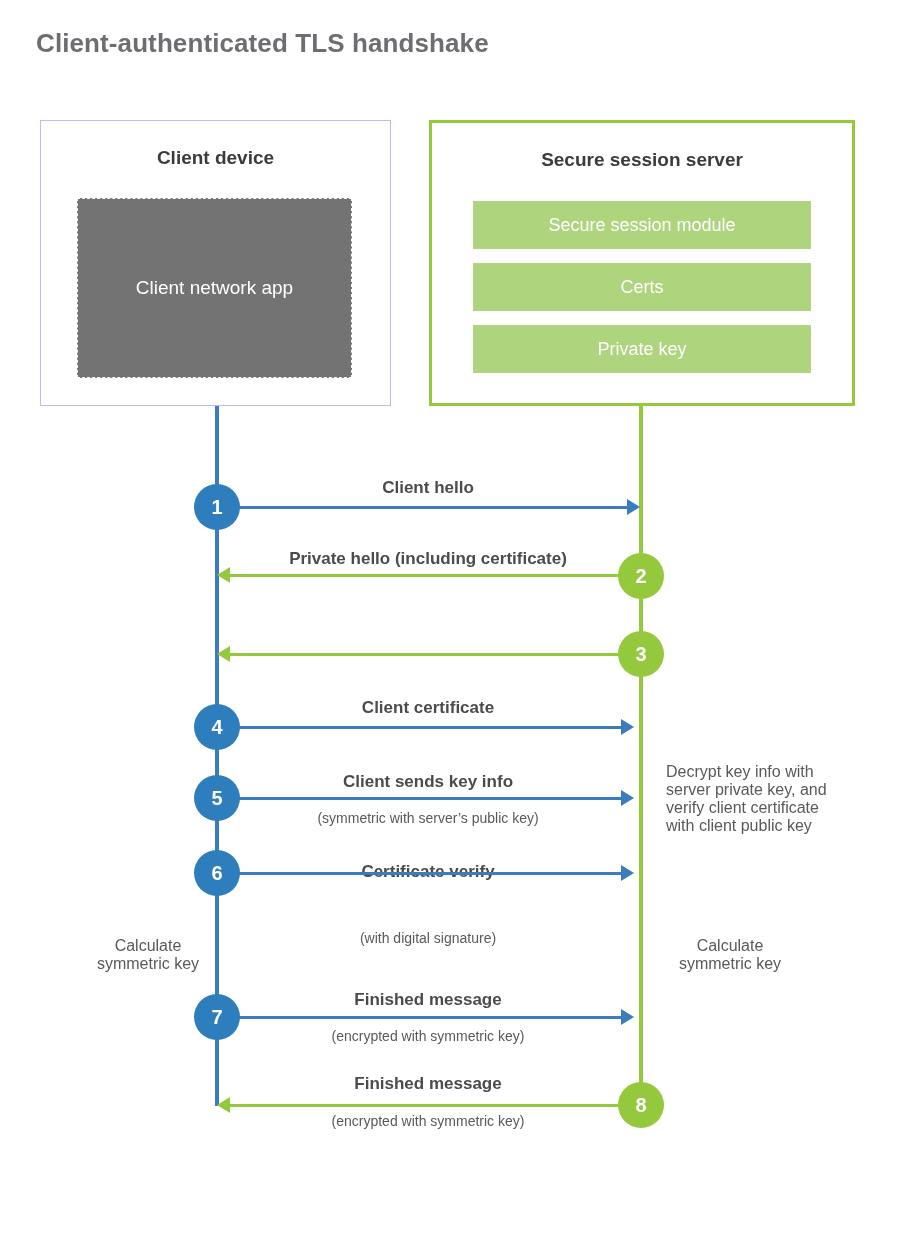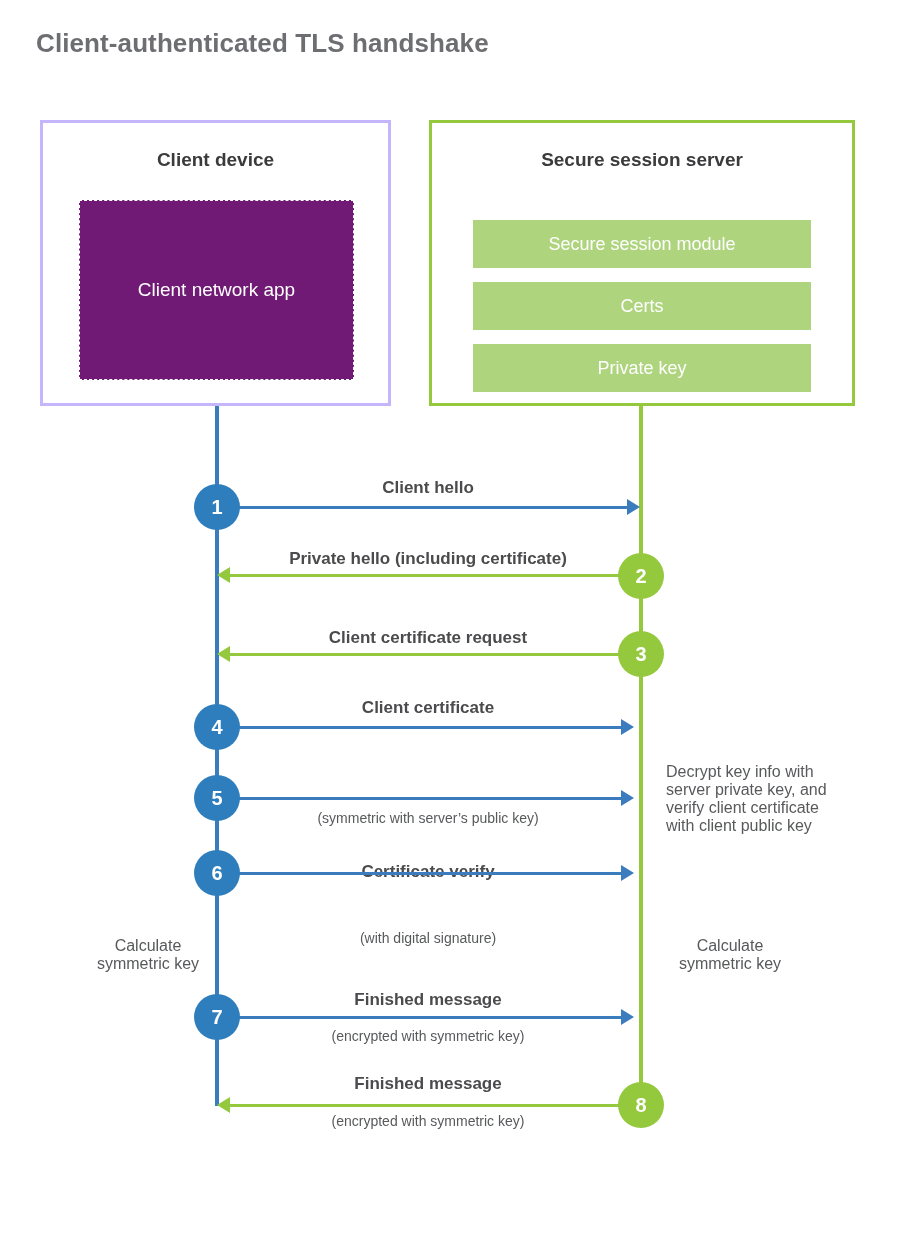--- a/index.html
+++ b/index.html
@@ -34,41 +34,41 @@
 
   
   .entity-box {
     position: absolute;
     background: #ffffff;
     box-sizing: border-box;
   }
   #client-device-box {
     left: 40px; top: 120px;
     width: 351px; height: 286px;
-    border: 3px solid #c4b5fd;
+    border: 1px solid #c4b5fd;
   }
   #server-box {
     left: 429px; top: 120px;
     width: 426px; height: 286px;
     border: 3px solid #95c93d;
   }
   .entity-title {
     position: absolute;
     left: 0; right: 0;
     top: 26px;
     text-align: center;
     font-size: 19px;
     font-weight: bold;
     color: #3b3b3d;
   }
   #client-app-box {
     position: absolute;
     left: 36px; top: 77px;
     width: 275px; height: 180px;
-    background: #701a75;
+    background: #737373;
     border: 1px dashed #ffffff;
     box-sizing: border-box;
     display: flex;
     align-items: center;
     justify-content: center;
     text-align: center;
     color: #ffffff;
     font-size: 19px;
     line-height: 28px;
     padding: 0 18px;
@@ -78,21 +78,20 @@
     position: absolute;
     left: 41px;
     width: 338px;
     height: 48px;
     background: #aed47e;
     display: flex;
     align-items: center;
     justify-content: center;
     color: #ffffff;
     font-size: 18px;
-    margin-top: 19px;
   }
   #server-module-0 { top: 78px; }
   #server-module-1 { top: 140px; }
   #server-module-2 { top: 202px; }
 
   
   .lifeline {
     position: absolute;
     width: 4px;
   }
@@ -193,30 +192,30 @@
   <div class="msg-label" style="left:218px; top:478px; width:420px;">Client hello</div>
   <div class="arrow-line blue" style="left:217px; top:506px; width:410px;"></div>
   <div class="arrow-head right blue" style="left:627px; top:499px;"></div>
   <div class="step-circle blue" style="left:194px; top:484px;">1</div>
 
   <div class="msg-label" style="left:218px; top:549px; width:420px;">Private hello (including certificate)</div>
   <div class="arrow-line green" style="left:230px; top:574px; width:411px;"></div>
   <div class="arrow-head left green" style="left:217px; top:567px;"></div>
   <div class="step-circle green" style="left:618px; top:553px;">2</div>
 
-  <div class="msg-label" style="left:218px; top:628px; width:420px;">Client certificate request</div>
   <div class="arrow-line green" style="left:230px; top:653px; width:411px;"></div>
   <div class="arrow-head left green" style="left:217px; top:646px;"></div>
   <div class="step-circle green" style="left:618px; top:631px;">3</div>
 
   <div class="msg-label" style="left:218px; top:698px; width:420px;">Client certificate</div>
   <div class="arrow-line blue" style="left:217px; top:726px; width:404px;"></div>
   <div class="arrow-head right blue" style="left:621px; top:719px;"></div>
   <div class="step-circle blue" style="left:194px; top:704px;">4</div>
 
+  <div class="msg-label" style="left:218px; top:772px; width:420px;">Client sends key info</div>
   <div class="arrow-line blue" style="left:217px; top:797px; width:404px;"></div>
   <div class="arrow-head right blue" style="left:621px; top:790px;"></div>
   <div class="msg-sublabel" style="left:218px; top:810px; width:420px;">(symmetric with server’s public key)</div>
   <div class="step-circle blue" style="left:194px; top:775px;">5</div>
 
   <div class="msg-label" style="left:218px; top:862px; width:420px;">Certificate verify</div>
   <div class="arrow-line blue" style="left:217px; top:872px; width:404px;"></div>
   <div class="arrow-head right blue" style="left:621px; top:865px;"></div>
   <div class="msg-sublabel" style="left:218px; top:930px; width:420px;">(with digital signature)</div>
   <div class="step-circle blue" style="left:194px; top:850px;">6</div>

